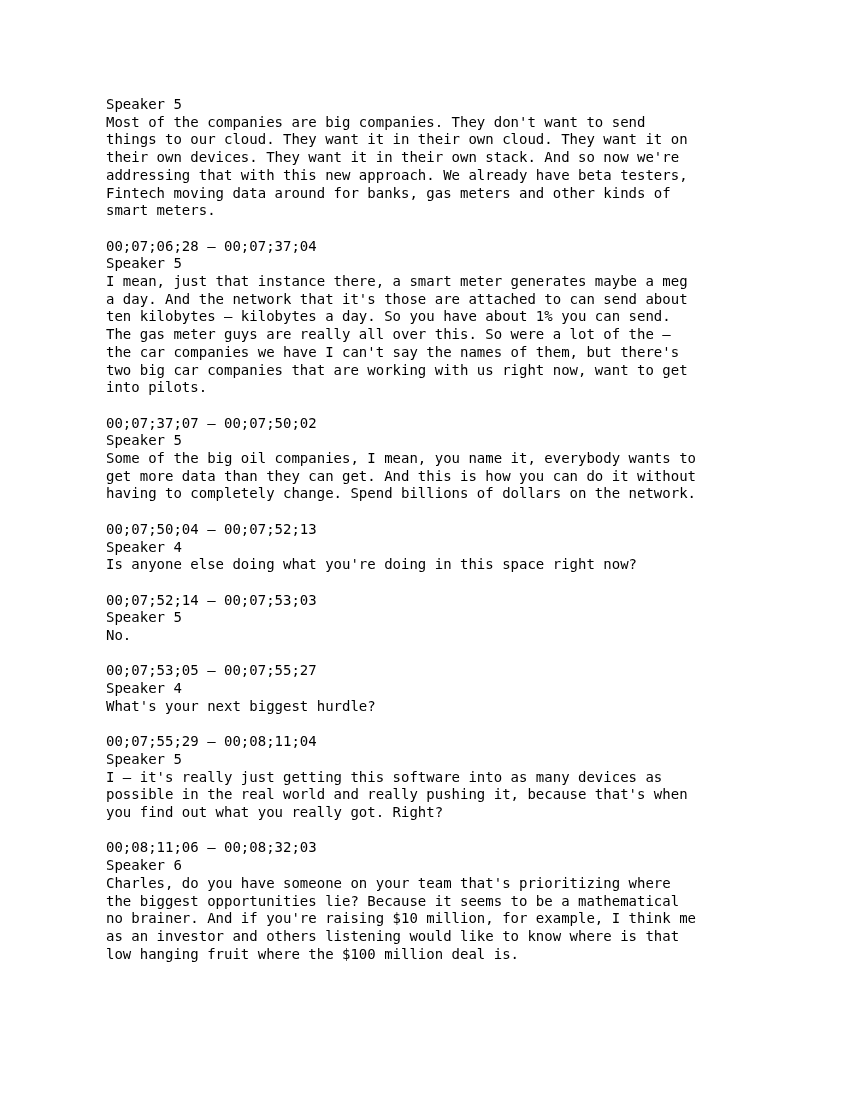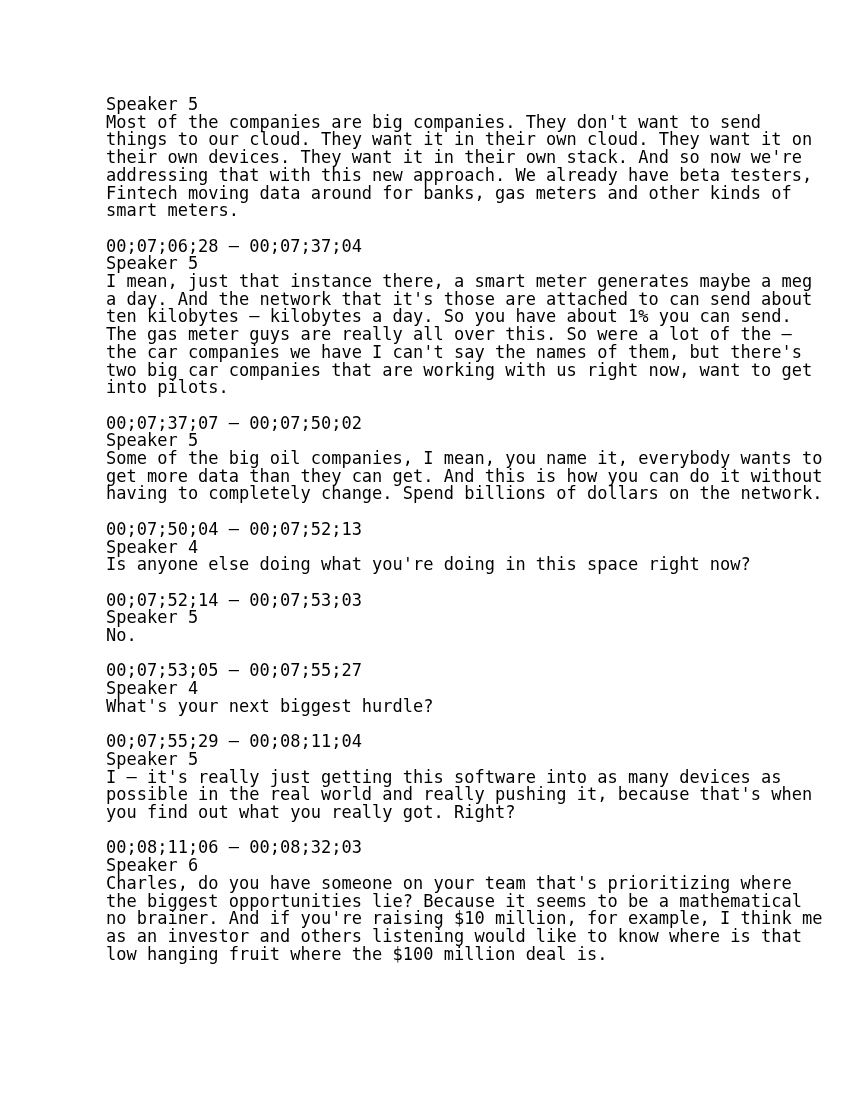--- a/index.html
+++ b/index.html
@@ -12,21 +12,21 @@
     width: 850px;
     height: 1100px;
     background: #ffffff;
     overflow: hidden;
   }
   .transcript {
     position: absolute;
     left: 106px;
     top: 96px;
     font-family: "DejaVu Sans Mono", monospace;
-    font-size: 17px;
+    font-size: 14px;
     line-height: 17.7px;
     color: #000000;
     white-space: pre;
   }
   .block {
     margin: 0 0 17.7px 0;
   }
   .line {
     white-space: pre;
   }

